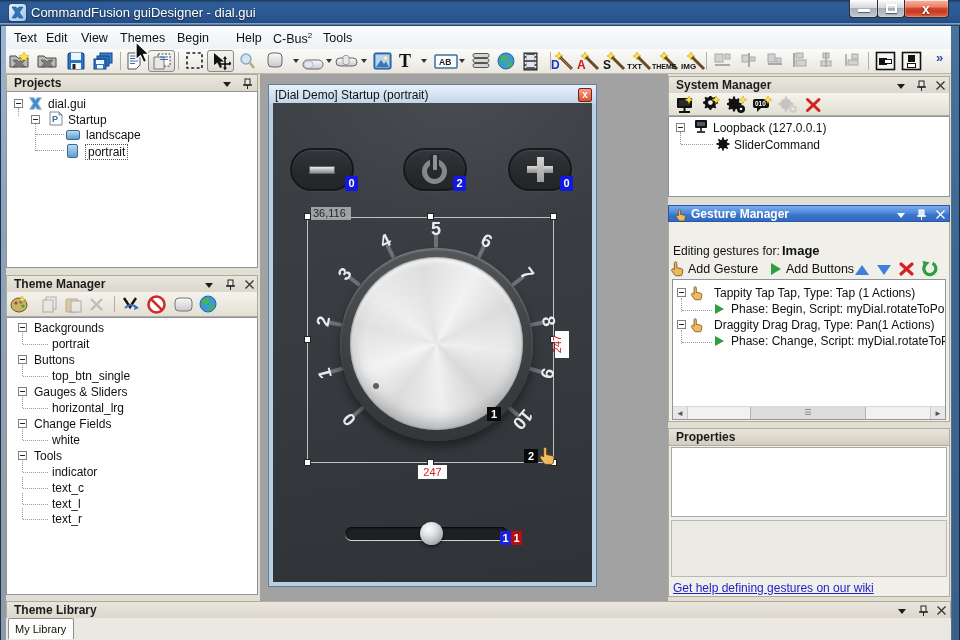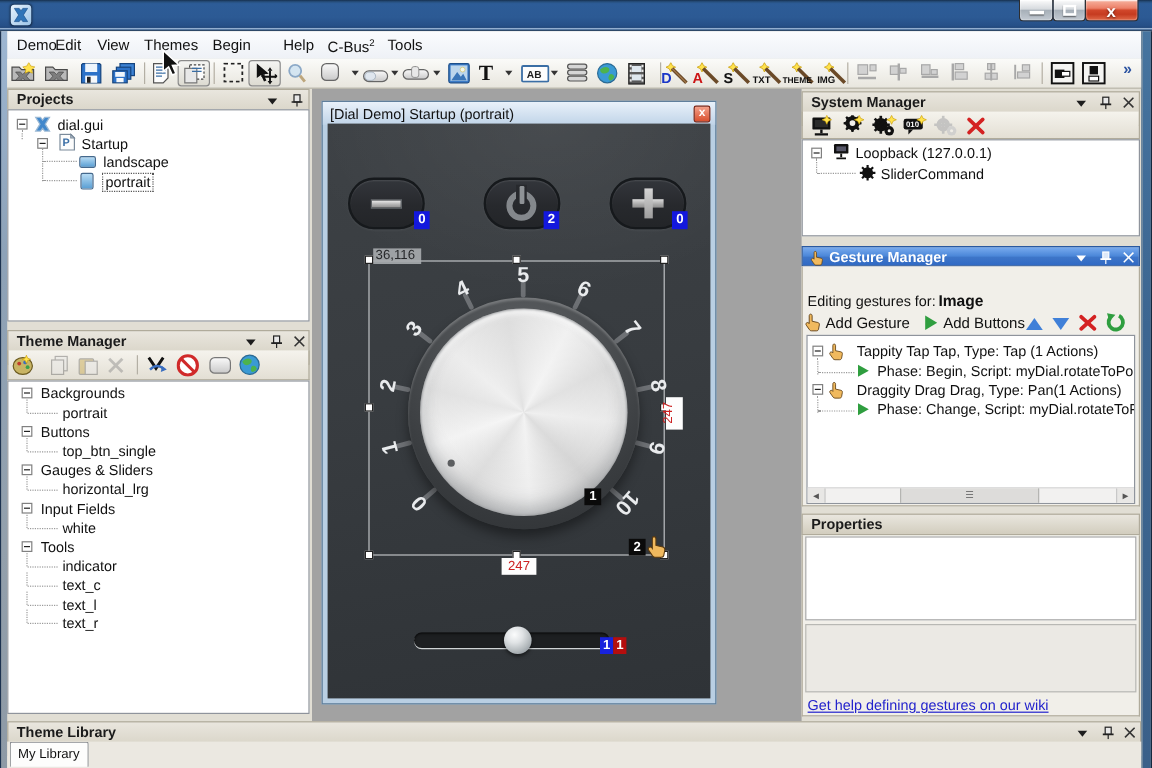--- a/index.html
+++ b/index.html
@@ -37,33 +37,34 @@
 .exp{position:absolute;width:9px;height:9px;background:#fff;border:1px solid #808080}
 .exp:after{content:"";position:absolute;left:1px;top:3px;width:5px;height:1px;background:#222}
 .dotv{position:absolute;width:1px;border-left:1px dotted #9a9a9a}
 .doth{position:absolute;height:1px;border-top:1px dotted #9a9a9a}
 </style></head><body>
 
 <div id="title">
  <div id="appico"><svg width="17" height="17" viewBox="0 0 17 17">
         <path d="M3 3 L7 3 L8.5 5 L10 3 L14 3 L10.5 8.5 L14 14 L10 14 L8.5 12 L7 14 L3 14 L6.5 8.5 Z" fill="#2f74b8" stroke="#1d5490" stroke-width=".6"></path>
       </svg></div>
+ <div class="tx">CommandFusion guiDesigner - dial.gui</div>
  <div id="bmin" class="capbtn">
       <div class="glyph" style="left:8px;top:9px;width:12px;height:3px;background:#fff;box-shadow:0 1px 1px rgba(0,0,0,.5)"></div>
     </div>
  <div id="bmax" class="capbtn">
       <div class="glyph" style="left:8px;top:4px;width:11px;height:9px;border:2px solid #fff;box-shadow:0 1px 1px rgba(0,0,0,.5)"></div>
     </div>
  <div id="bcls" class="capbtn">
       <div class="glyph" style="left:17px;top:1px;font-size:14px;text-shadow:0 1px 2px rgba(60,10,0,.8)">x</div>
     </div>
 </div>
 
 <div id="menu">
- <span style="left:8px">Demo</span>
+ <span style="left:8px">Text</span>
     <span style="left:40px">Edit</span>
     <span style="left:75px">View</span>
  <span style="left:114px">Themes</span>
     <span style="left:171px">Begin</span>
     <span style="left:230px">Help</span>
  <span style="left:267px">C-Bus<sup style="font-size:8px">2</sup></span>
     <span style="left:317px">Tools</span>
 </div>
 <div id="bL"></div>
 <div id="bR"></div>
@@ -391,21 +392,21 @@
 <div class="trow" style="left:34px;top:353px">Buttons</div>
 <div class="dotv" style="left:22px;top:365px;height:11px"></div>
 <div class="doth" style="left:23px;top:376px;width:25px"></div>
 <div class="trow" style="left:52px;top:369px">top_btn_single</div>
 <div class="exp" style="left:18px;top:387px"></div>
 <div class="trow" style="left:34px;top:385px">Gauges &amp; Sliders</div>
 <div class="dotv" style="left:22px;top:397px;height:11px"></div>
 <div class="doth" style="left:23px;top:408px;width:25px"></div>
 <div class="trow" style="left:52px;top:401px">horizontal_lrg</div>
 <div class="exp" style="left:18px;top:419px"></div>
-<div class="trow" style="left:34px;top:417px">Input Fields</div>
+<div class="trow" style="left:34px;top:417px">Change Fields</div>
 <div class="dotv" style="left:22px;top:429px;height:11px"></div>
 <div class="doth" style="left:23px;top:440px;width:25px"></div>
 <div class="trow" style="left:52px;top:433px">white</div>
 <div class="exp" style="left:18px;top:451px"></div>
 <div class="trow" style="left:34px;top:449px">Tools</div>
 <div class="dotv" style="left:22px;top:461px;height:11px"></div>
 <div class="doth" style="left:23px;top:472px;width:25px"></div>
 <div class="trow" style="left:52px;top:465px">indicator</div>
 <div class="dotv" style="left:22px;top:477px;height:11px"></div>
 <div class="doth" style="left:23px;top:488px;width:25px"></div>

